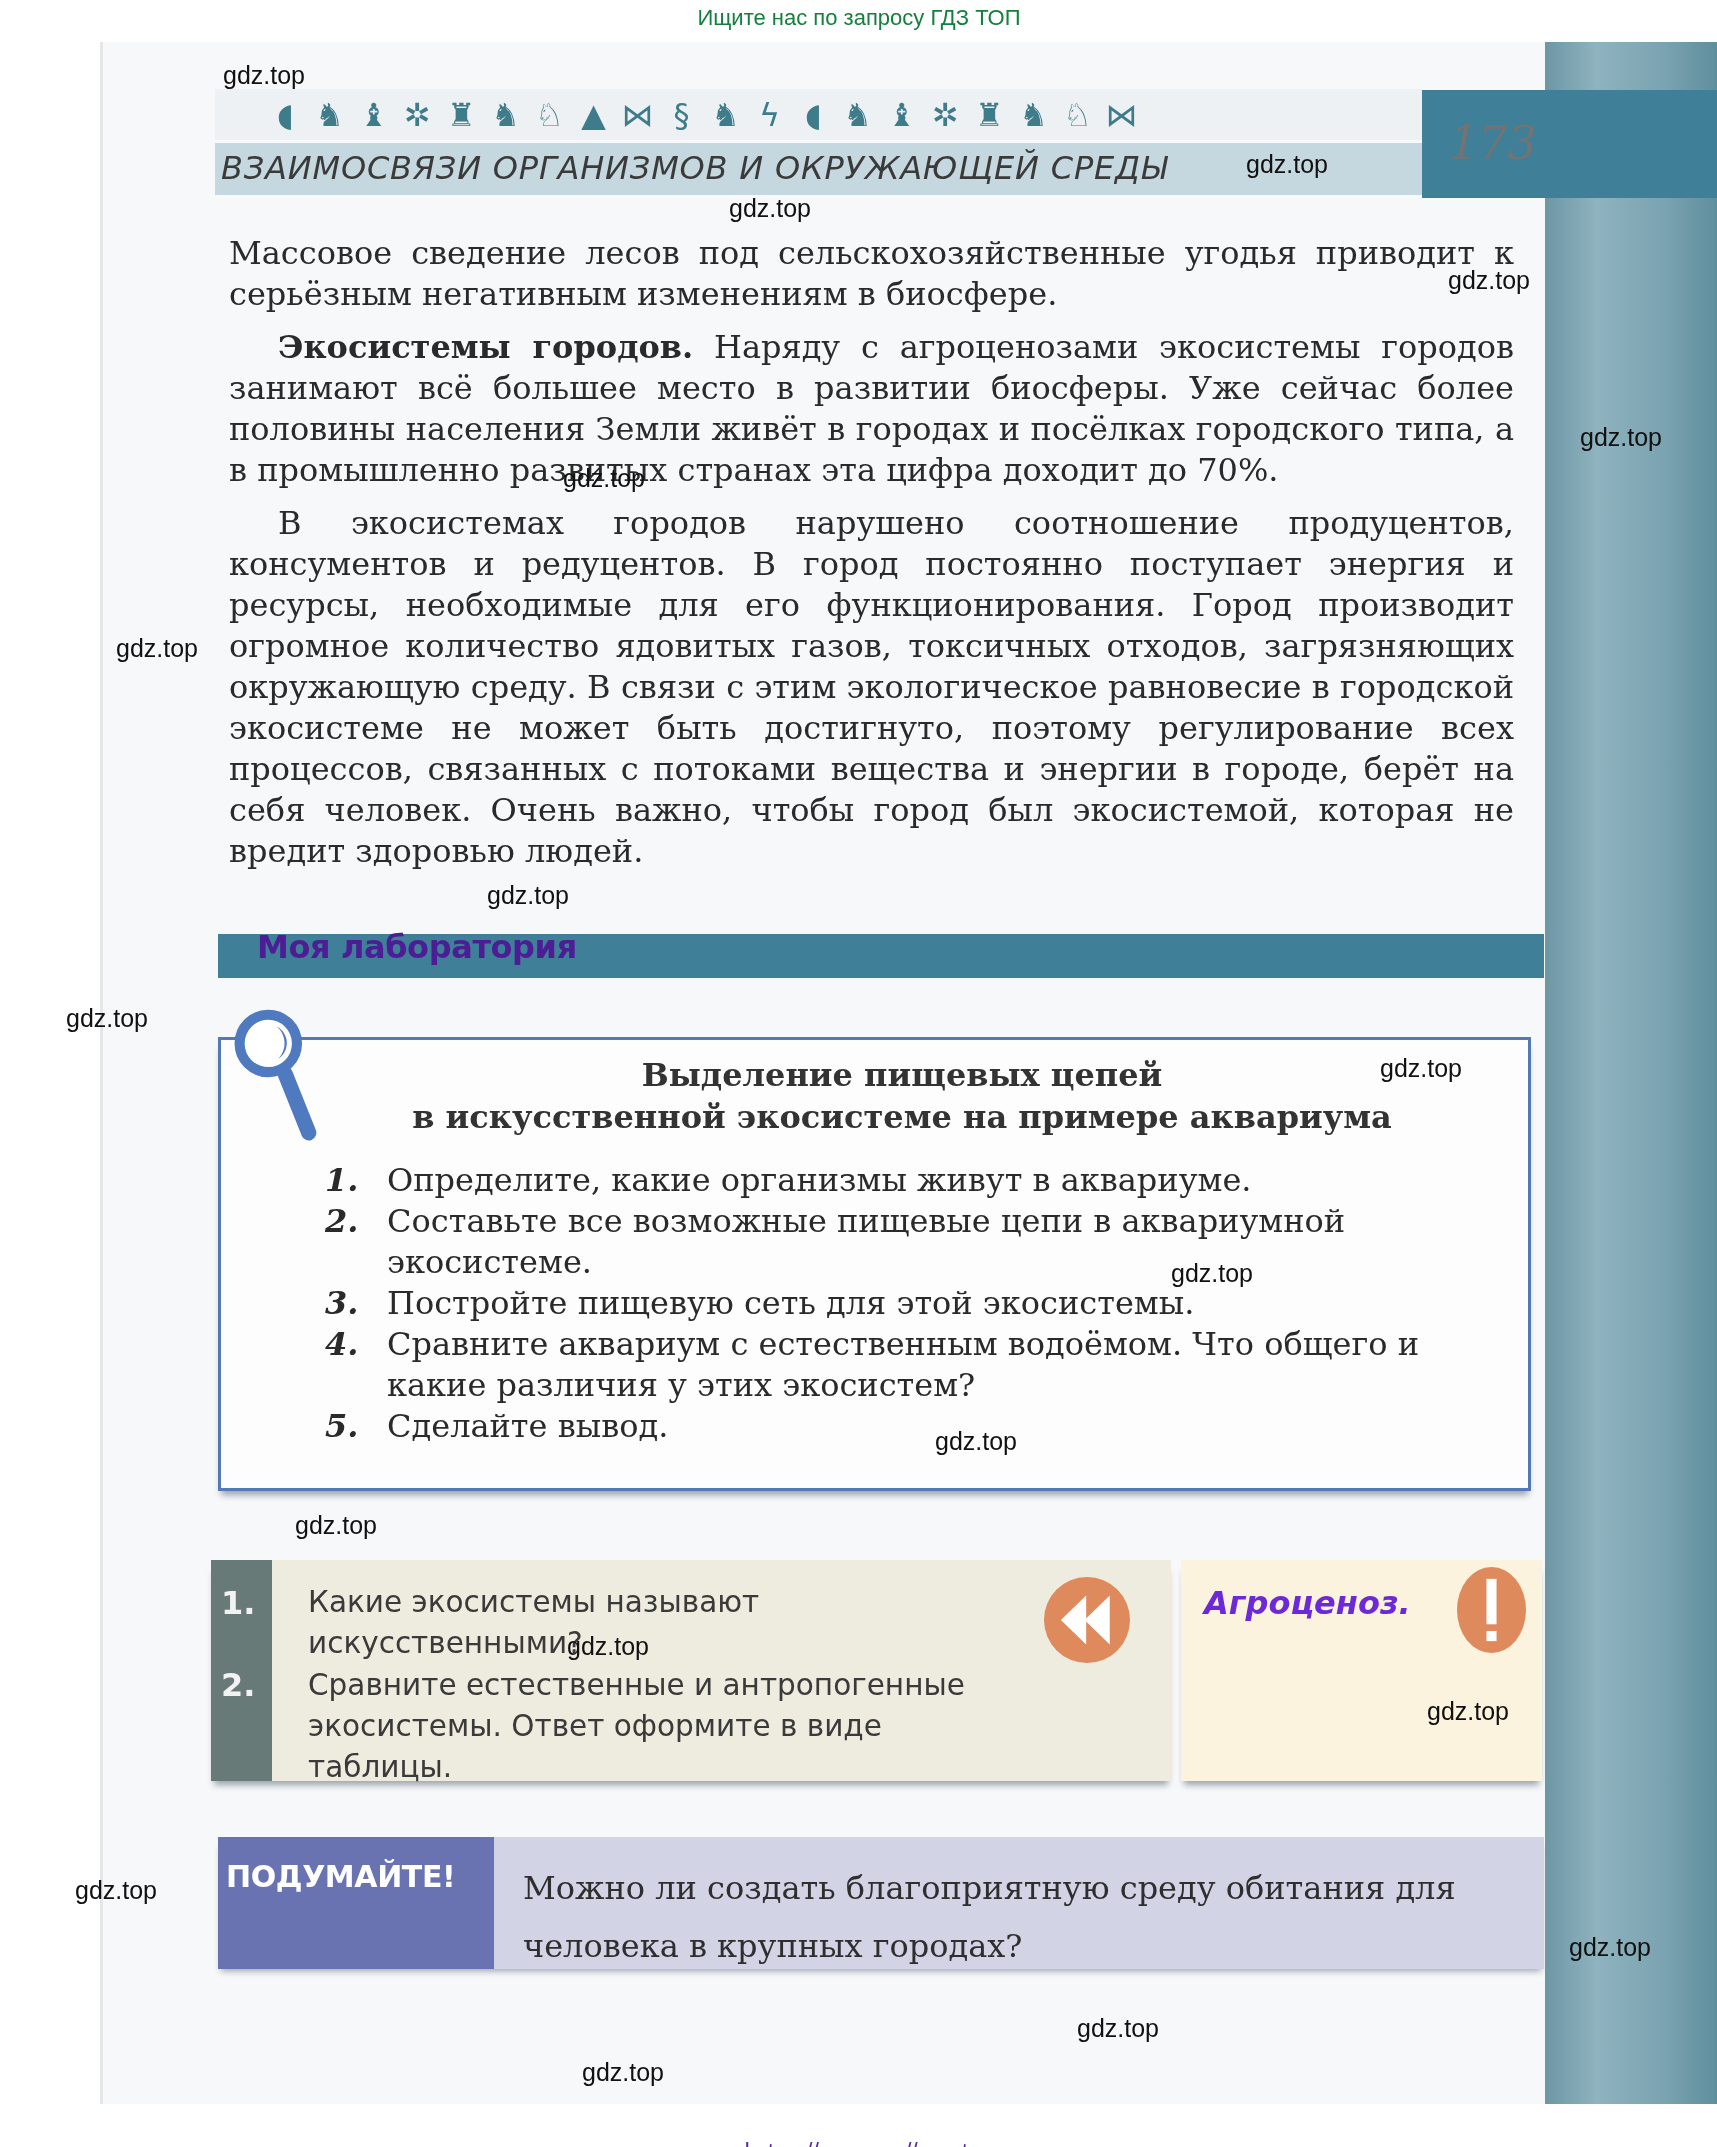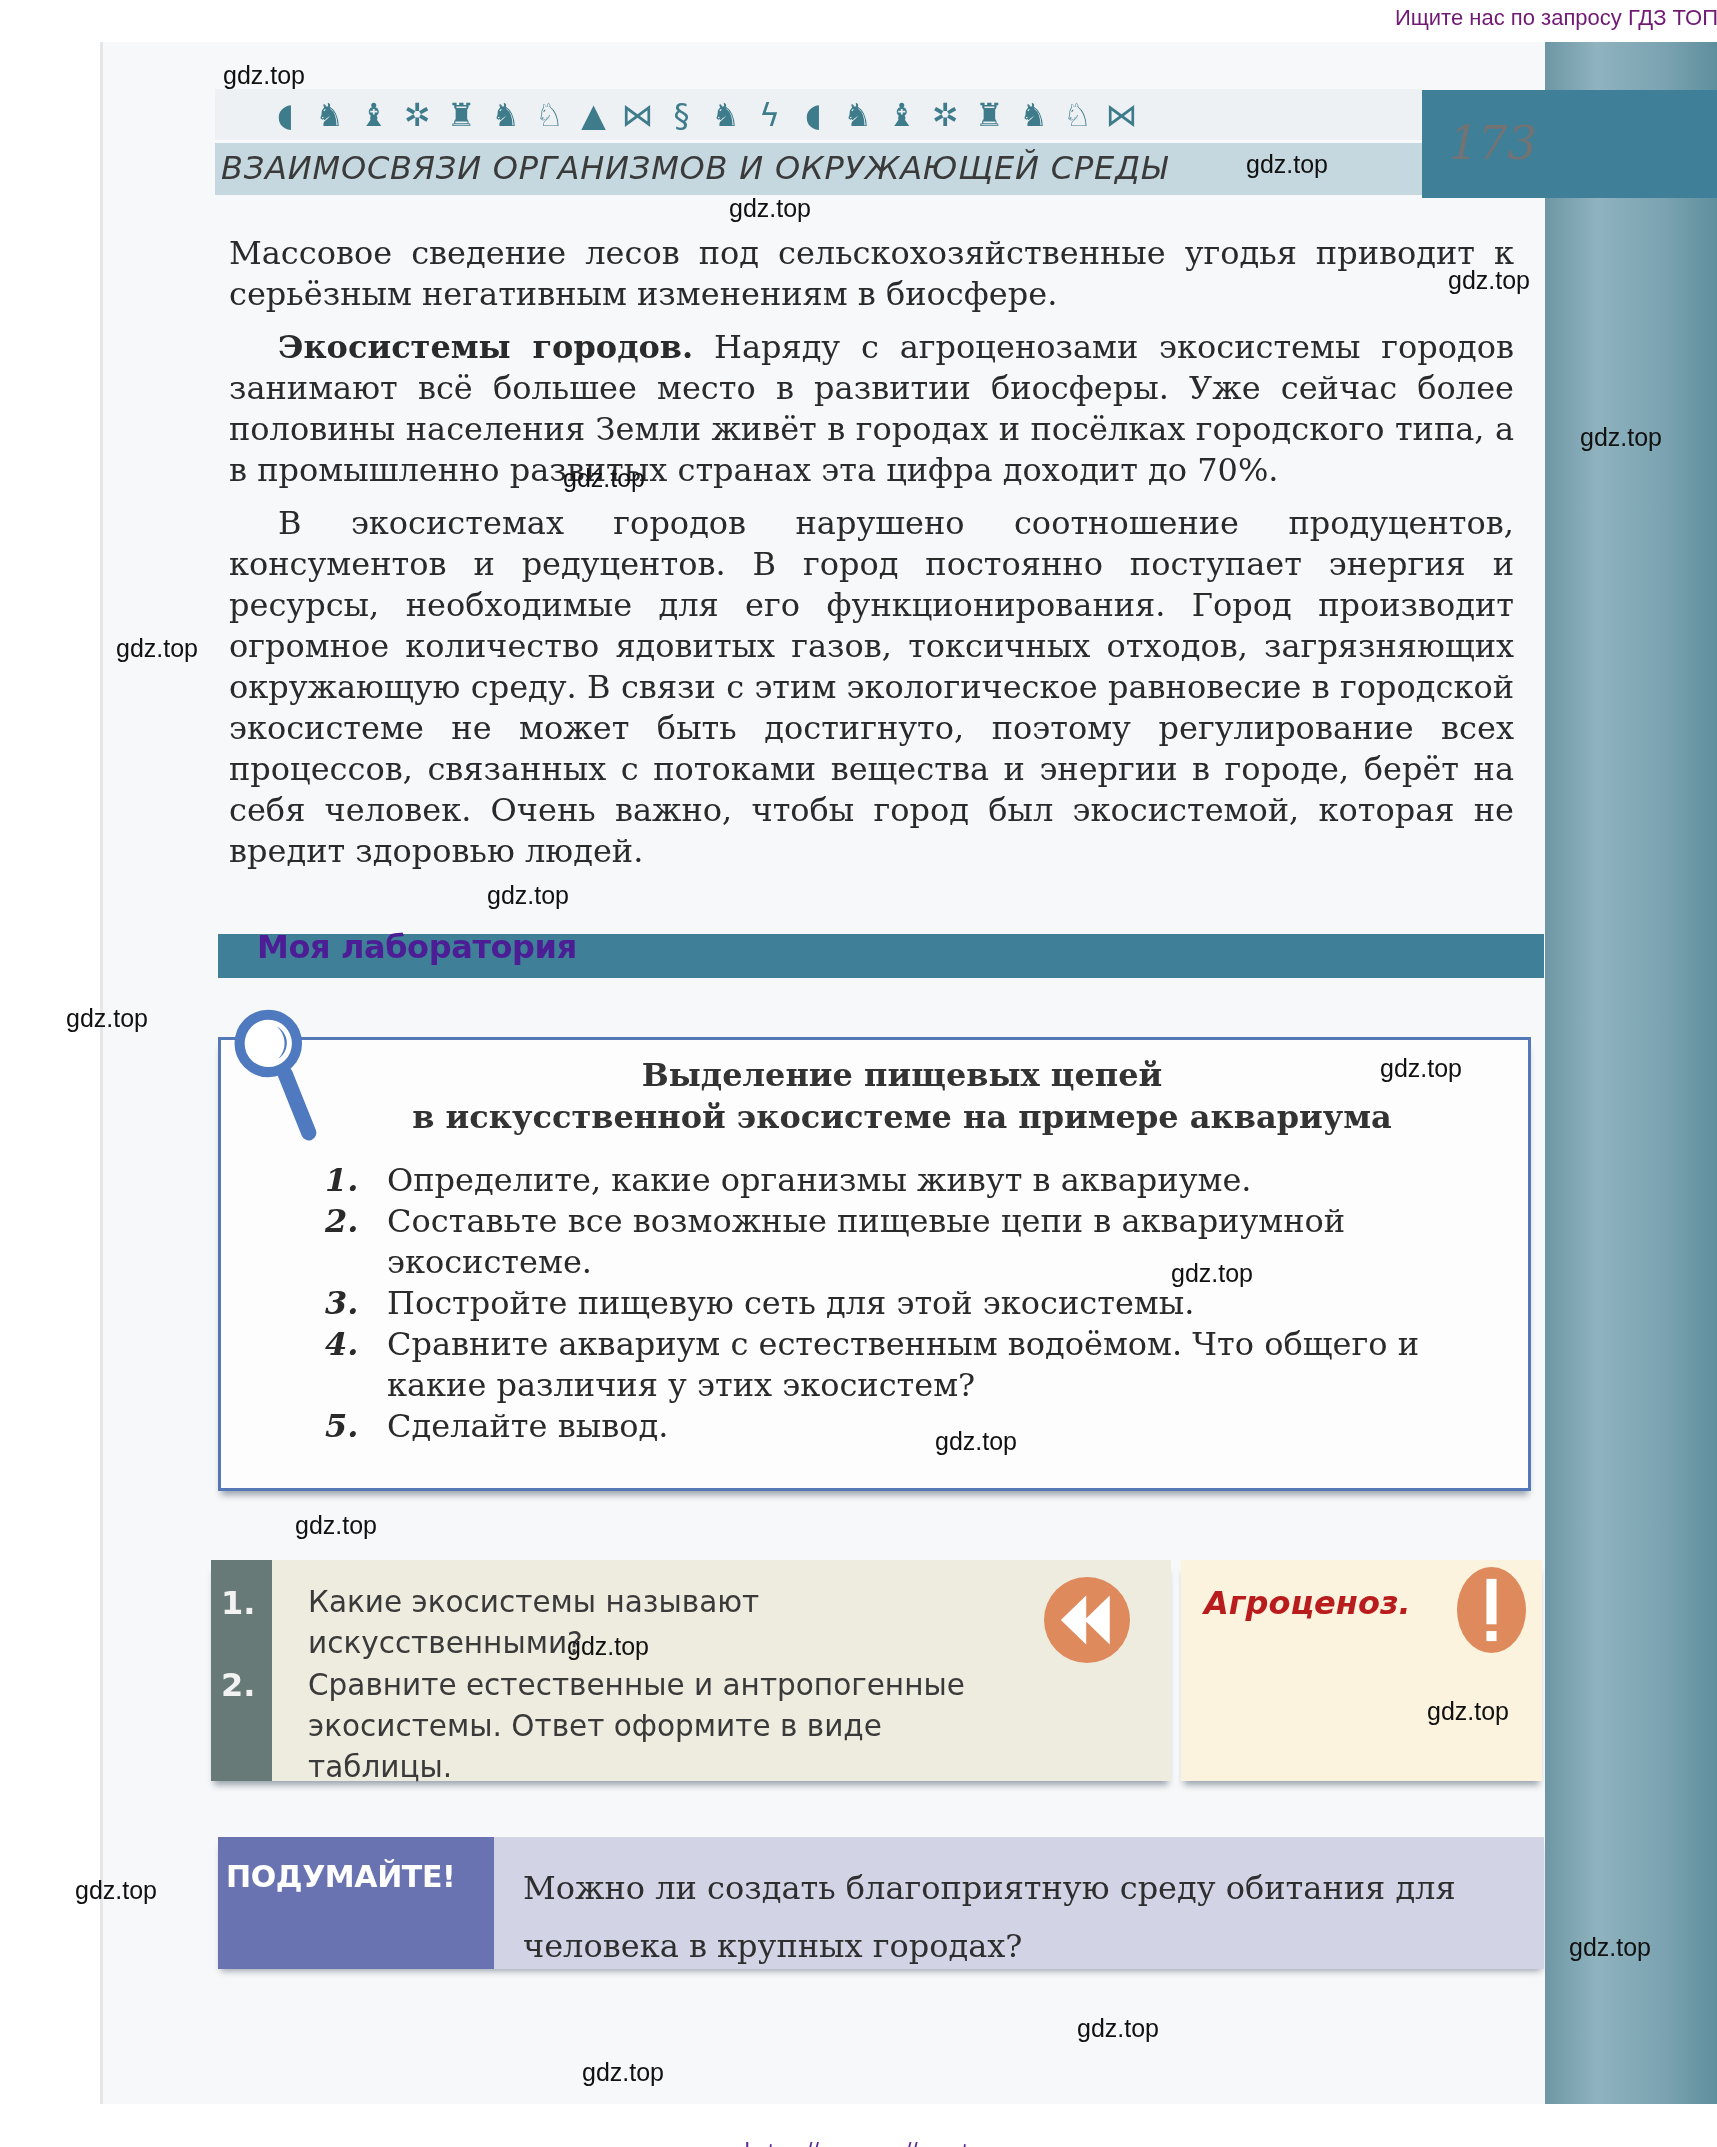--- a/index.html
+++ b/index.html
@@ -3,22 +3,22 @@
 <meta charset="utf-8">
 <style>
   html, body { margin:0; padding:0; }
   body { width:1718px; height:2147px; position:relative; background:#ffffff; overflow:hidden;
          font-family:"DejaVu Serif", serif; color:#2a2a2a; }
   .abs { position:absolute; }
   .page { left:101px; top:42px; width:1444px; height:2062px; background:#f7f8f9; }
   .page-edge { left:100px; top:42px; width:3.4px; height:2062px; background:#e4e6e8; }
   .right-strip { left:1545px; top:42px; width:173px; height:2062px;
                  background:linear-gradient(90deg,#6d96a4 0%,#8fb3bf 30%,#7aa2b0 70%,#5e8e9c 100%); }
-  .top-search { top:5px; left:0; width:1718px; text-align:right; font-family:"Liberation Sans",sans-serif;
-                font-size:22px; color:#701a75; }
+  .top-search { top:5px; left:0; width:1718px; text-align:center; font-family:"Liberation Sans",sans-serif;
+                font-size:22px; color:#15803d; }
   .animal-band { left:215px; top:89px; width:1207px; height:51px; background:#eef1f3; display:flex; align-items:center;
                  padding-left:51px; box-sizing:border-box; gap:5px; }
   .animal { width:39px; height:34px; color:#3e7c8c; font-size:32px; line-height:34px; text-align:center;
             font-family:"DejaVu Sans",sans-serif; }
   .chapter-band { left:215px; top:143px; width:1207px; height:52px; background:#c5d8df; }
   .chapter-title { left:221px; top:149px; font-family:"DejaVu Sans",sans-serif; font-style:italic; font-size:32px;
                    color:#3a3a3a; letter-spacing:0.8px; white-space:nowrap; }
   .pagenum-box { left:1422px; top:90px; width:296px; height:108px; background:#3f7f98; }
   .pagenum { left:1449px; top:116px; font-family:"DejaVu Serif",serif; font-style:italic; font-size:46px; color:#737373; }
   .body-text { left:217px; top:221px; width:1309px; font-size:32px; line-height:41px; text-align:justify; }
@@ -34,21 +34,21 @@
   .lab-list { left:325px; top:1160px; width:1181px; font-size:32px; line-height:41px; margin:0; padding:0; list-style:none; }
   .lab-list li { position:relative; padding-left:62px; }
   .lab-list .num { position:absolute; left:0; font-style:italic; font-weight:bold; }
   .magnifier { left:226px; top:1008px; width:93px; height:135px; }
   .review-box { left:211px; top:1560px; width:960px; height:221px; background:#eeebdf; box-shadow:0 8.4px 6.7px -3.4px #9aa2ad; }
   .review-numcol { left:211px; top:1560px; width:61px; height:221px; background:#687a77; }
   .review-num { left:221px; font-family:"DejaVu Sans",sans-serif; font-weight:bold; font-size:32px; color:#f2f2f2; }
   .review-q { left:308px; width:692px; font-family:"DejaVu Sans",sans-serif; font-size:29.5px; line-height:41px; color:#3a3a3a; }
   .rewind-icon { left:1044px; top:1577px; width:86px; height:86px; border-radius:50%; background:#de8a5d; }
   .agro-box { left:1181px; top:1560px; width:361px; height:221px; background:#fbf3dd; box-shadow:0 8.4px 6.7px -3.4px #9aa2ad; }
-  .agro-term { left:1204px; top:1584px; font-family:"DejaVu Sans",sans-serif; font-weight:bold; font-style:italic; font-size:32px; color:#b91c1c; }
+  .agro-term { left:1204px; top:1584px; font-family:"DejaVu Sans",sans-serif; font-weight:bold; font-style:italic; font-size:32px; color:#6d28d9; }
   .excl-icon { left:1457px; top:1567px; width:69px; height:86px; border-radius:50%; background:#de8a5d; }
   .think-box { left:218px; top:1837px; width:1326px; height:132px; background:#d2d4e6; box-shadow:0 6.7px 6.7px -3.4px #9aa2ad; }
   .think-label-bg { left:218px; top:1837px; width:276px; height:132px; background:#6a73b2; }
   .think-label { left:226px; top:1859px; font-family:"DejaVu Sans",sans-serif; font-weight:bold; font-size:30px; color:#ffffff; letter-spacing:-0.4px; }
   .think-text { left:523px; top:1859px; width:1004px; font-size:32px; line-height:58px; color:#2e2e2e; }
   .wm { font-family:"Liberation Sans",sans-serif; font-size:25px; color:#111; white-space:nowrap; }
   .footer { top:2110px; left:0; width:1718px; text-align:center; font-family:"Liberation Sans",sans-serif; font-size:23px; color:#5b2a9a;margin-top:29px; }
 </style>
 </head>
 <body>

